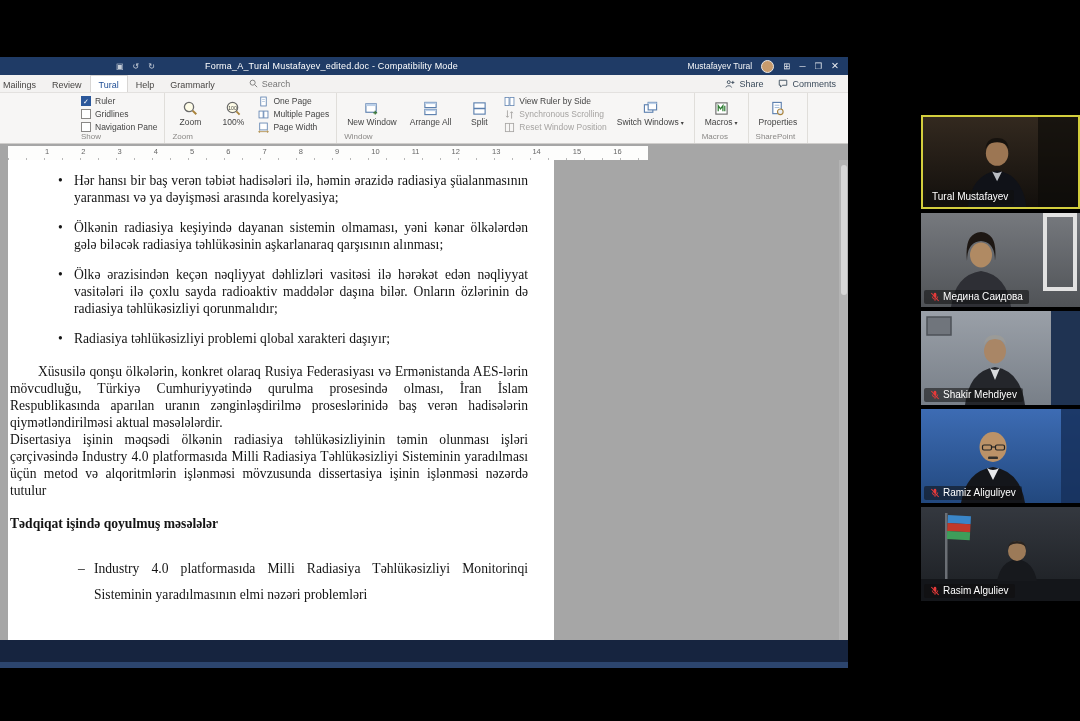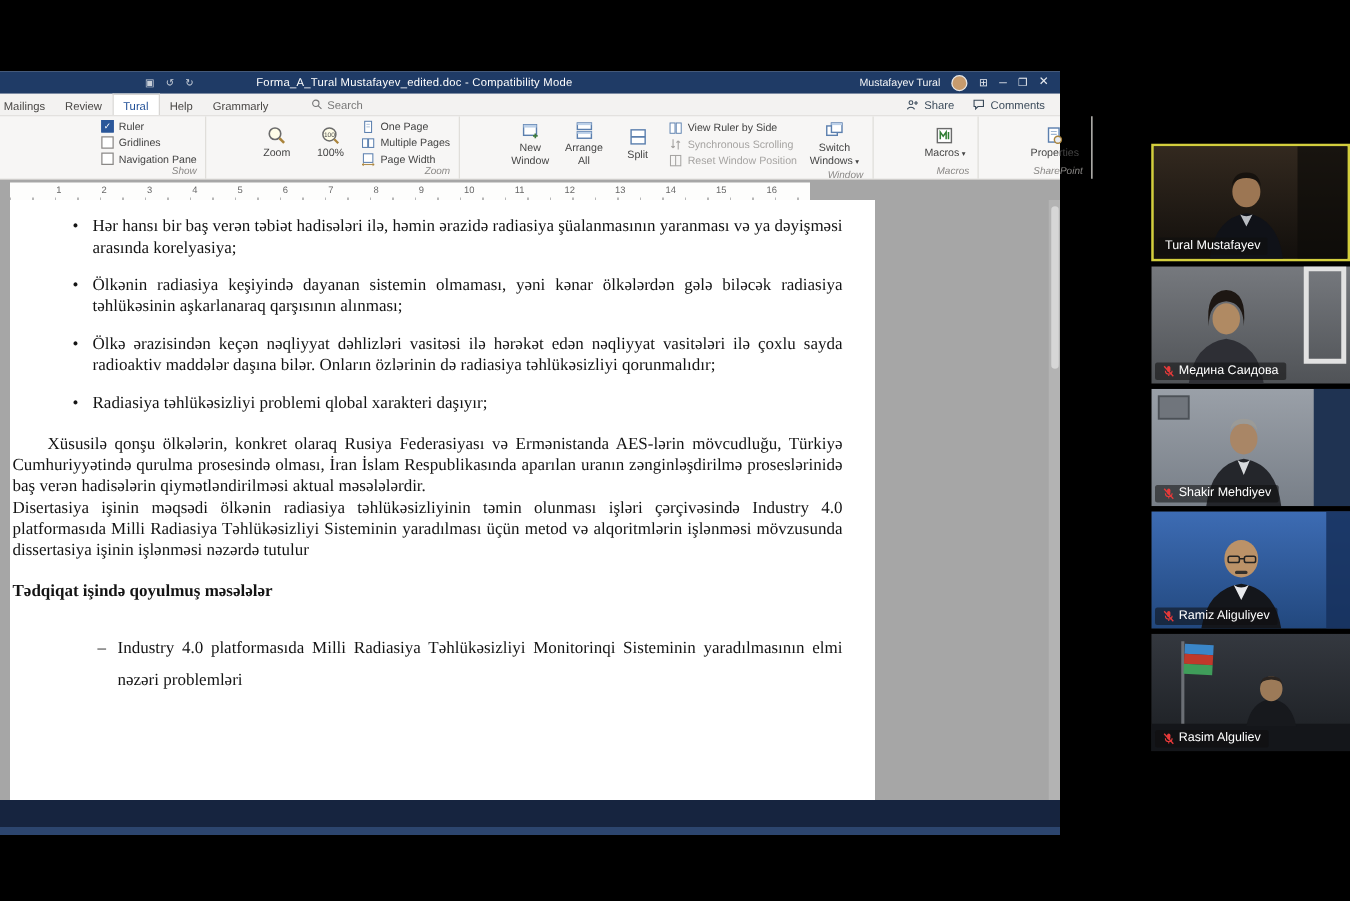--- a/index.html
+++ b/index.html
@@ -24,24 +24,24 @@
   .tabsrow{height:17px;background:#f3f2f1;display:flex;align-items:center;font-size:9px;
            color:#484644;border-bottom:1px solid #e3e1df;flex:0 0 auto;position:relative;}
   .tabs{display:flex;margin-left:-5px;height:100%;align-items:stretch;}
   .tab{padding:2px 8px 0;display:flex;align-items:center;white-space:nowrap;}
   .tab.active{background:#fff;border:1px solid #d8d6d4;border-bottom:none;color:#1f4e96;}
   .searchbox{margin-left:26px;display:flex;align-items:center;gap:4px;color:#777;}
   .tr-right{margin-left:auto;display:flex;align-items:center;gap:15px;padding-right:12px;color:#3a4a5a;}
   .tr-btn{display:flex;align-items:center;gap:4px;}
   
   .ribbon{height:50px;background:#f7f6f5;border-bottom:1px solid #cfcdcb;display:flex;
-          align-items:stretch;padding-left:74px;flex:0 0 auto;font-size:8.5px;color:#444;gap:31px;}
+          align-items:stretch;padding-left:74px;flex:0 0 auto;font-size:8.5px;color:#444;}
   .group{display:flex;flex-direction:column;padding:2px 7px 0;border-right:1px solid #e0deda;}
   .gbody{flex:1;display:flex;align-items:center;gap:7px;}
-  .glabel{text-align:right;font-size:8px;color:#8a8886;padding:0 0 2px;line-height:1;font-style:italic;}
+  .glabel{text-align:left;font-size:8px;color:#8a8886;padding:0 0 2px;line-height:1;}
   .cbcol{display:flex;flex-direction:column;gap:3px;justify-content:center;}
   .cbrow{display:flex;align-items:center;gap:4px;white-space:nowrap;}
   .cb{width:8px;height:8px;border:1px solid #8a8886;background:#fff;display:inline-flex;
       align-items:center;justify-content:center;font-size:7px;color:#fff;line-height:1;}
   .cb.checked{background:#2b579a;border-color:#2b579a;}
   .bigbtn{display:flex;flex-direction:column;align-items:center;justify-content:flex-start;
           text-align:center;line-height:1.15;padding:2px 3px;min-width:30px;white-space:normal;}
   .bigbtn .lbl{margin-top:2px;}
   .smallcol{display:flex;flex-direction:column;gap:2px;justify-content:center;}
   .smallbtn{display:flex;align-items:center;gap:4px;white-space:nowrap;}
@@ -50,21 +50,21 @@
   .ri{display:inline-block;vertical-align:middle;}
   
   .rulerbar{height:16px;background:#a6a6a6;position:relative;flex:0 0 auto;}
   .ruler{position:absolute;left:8px;top:2px;width:640px;height:16px;background:#fdfdfc;
          font-size:7.5px;color:#666;overflow:hidden;}
   .ruler::after{content:"";position:absolute;left:0;right:0;bottom:1px;height:3px;
     background:repeating-linear-gradient(90deg,#b8b8b8 0 1px,transparent 1px 18px);}
   .rnums{position:absolute;left:37px;top:1px;white-space:nowrap;word-spacing:30px;}
   
   .docarea{flex:1;background:#a6a6a6;position:relative;overflow:hidden;}
-  .page{position:absolute;left:8px;top:0;bottom:0;width:692px;background:#fff;
+  .page{position:absolute;left:8px;top:0;bottom:0;width:546px;background:#fff;
         box-sizing:border-box;padding:10px 26px 0 2px;
         font-family:"Liberation Serif",serif;font-size:13.6px;line-height:17px;color:#141414;
         text-align:justify;}
   .blist{list-style:none;margin:2px 0 0;padding:0 0 0 64px;}
   .blist li{position:relative;margin-bottom:13px;}
   .blist li::before{content:"\2022";position:absolute;left:-16px;}
   .p-region{margin:16px 0 0;text-indent:28px;}
   .h-goal{margin:15px 0 13px 28px;font-weight:bold;text-align:left;}
   .p-goal{margin:0;}
   .h-tasks{margin:16px 0 24px 0;font-weight:bold;text-align:left;}

